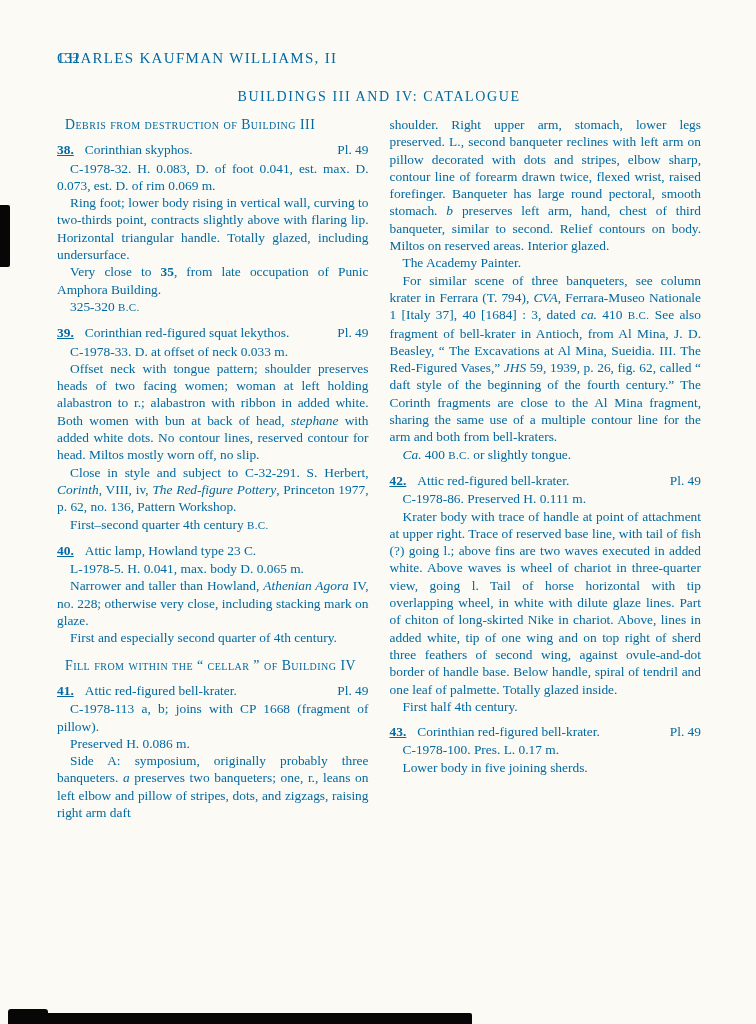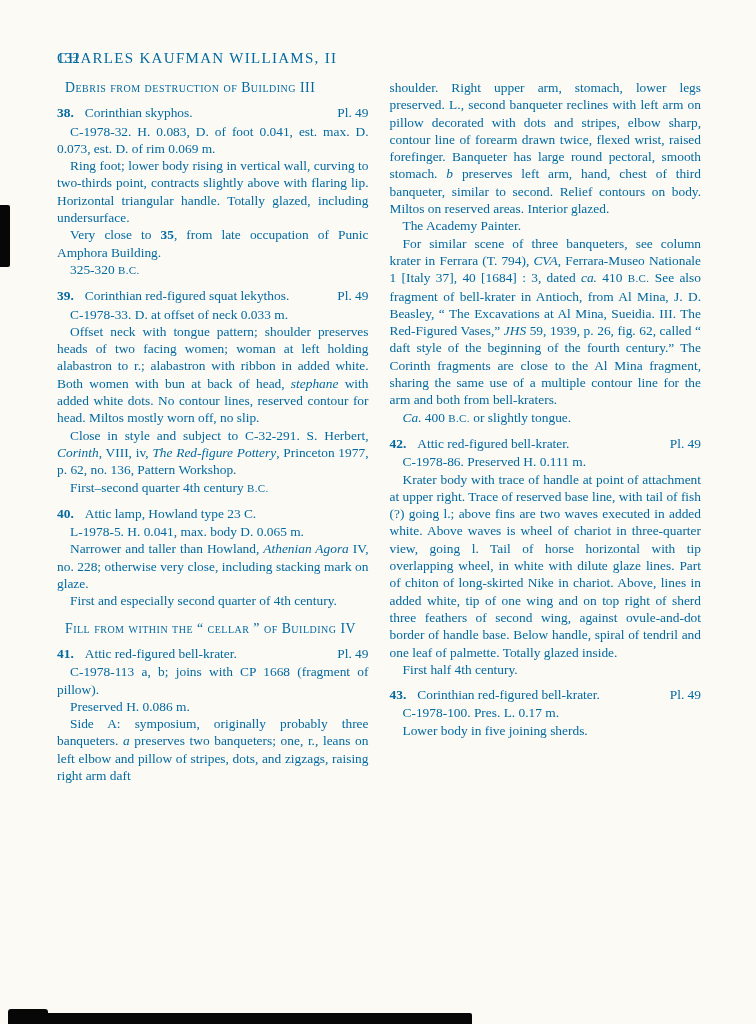--- a/index.html
+++ b/index.html
@@ -25,21 +25,21 @@
   .columns { display:flex; gap:21px; margin-top:11px; }
   .col { flex:1; min-width:0; }
   .section-heading {
     font-variant:small-caps;
     font-size:13.8px; line-height:17.3px; letter-spacing:.5px;
     margin:10px 8px 3px;
   }
   .col > .section-heading:first-child { margin-top:0; }
   .entry { margin-top:8px; }
   .entry-head { display:flex; align-items:flex-start; font-size:13.4px; line-height:17.3px; margin-bottom:1px; }
-  .entry-no { font-weight:700; margin-right:11px; white-space:nowrap; }
+  .entry-no { font-weight:700; margin-right:11px; white-space:nowrap;text-decoration:underline; }
   .entry-title { flex:1; padding-right:22px; }
   .entry-plate { white-space:nowrap; }
   .para {
     font-size:13.4px; line-height:17.3px;
     text-align:justify; text-indent:13px;
   }
   .para.no-indent { text-indent:0; }
   .i { font-style:italic; }
   .b { font-weight:700; }
   .sc { font-size:.82em; letter-spacing:.4px; }
@@ -51,20 +51,21 @@
   <div class="scan-artifact left-bar"></div>
   <div class="scan-artifact bottom-nub"></div>
   <div class="scan-artifact bottom-bar"></div>
 
   <div class="content">
     <div class="header-row">
       <span class="page-number">132</span>
       <span class="running-head">CHARLES KAUFMAN WILLIAMS, II</span>
     </div>
 
+    <div class="doc-title">BUILDINGS III AND IV: CATALOGUE</div>
 
     <div class="columns">
       <div class="col">
           <div class="section-heading">Debris from destruction of Building III</div>
           <div class="entry">
             <div class="entry-head">
               <span class="entry-no">38.</span>
               <span class="entry-title">Corinthian skyphos.</span>
               <span class="entry-plate">Pl. 49</span>
             </div>

